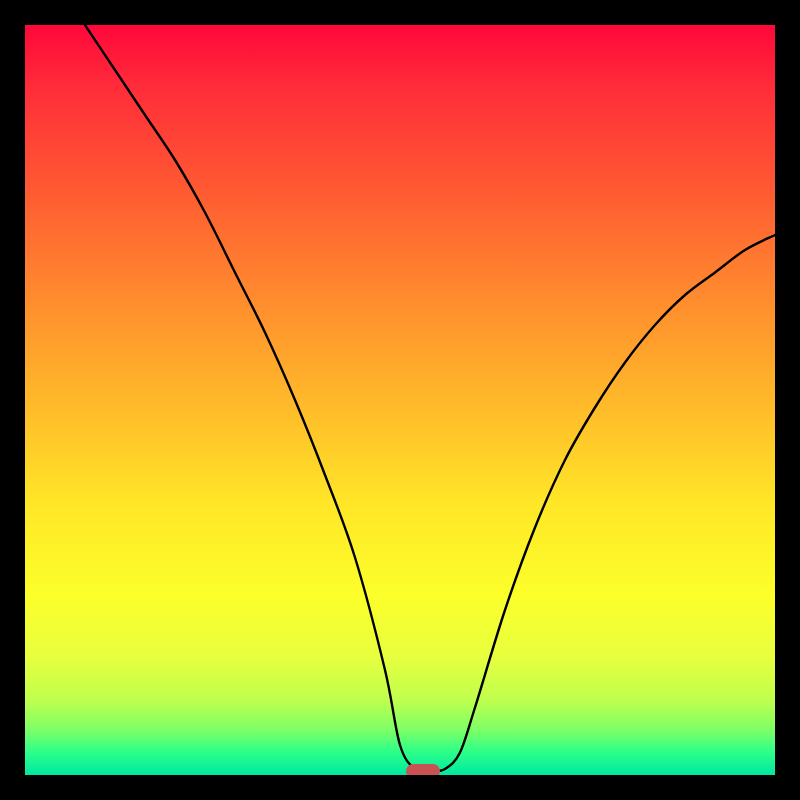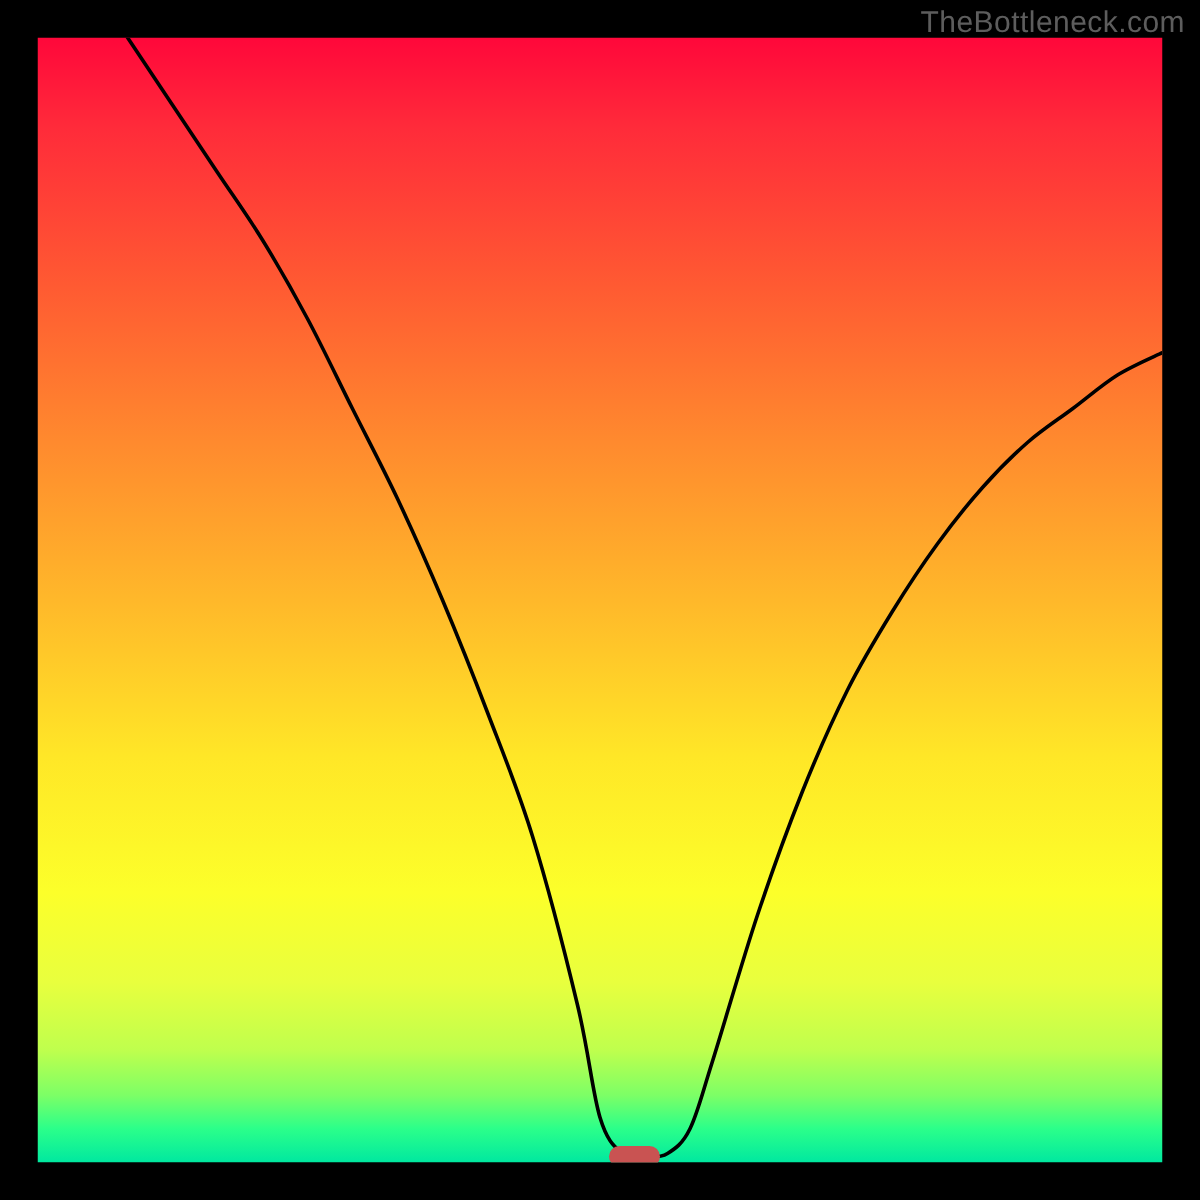--- a/index.html
+++ b/index.html
@@ -76,14 +76,13 @@
   <div class="plot">
     <div class="gradient"></div>
 
     <svg class="curve" viewBox="0 0 750 750" preserveAspectRatio="none">
       <path id="curve-path" fill="none" stroke="#000" stroke-width="2.4" stroke-linecap="round" stroke-linejoin="round" d="M 60,0 C 65,7.5 80,30 90,45 C 100,60 110,75 120,90 C 130,105 140,118.75 150,135 C 160,151.25 170,168.75 180,187.5 C 190,206.25 200.00000000000003,227.49999999999994 210.00000000000003,247.49999999999994 C 220.00000000000003,267.49999999999994 230,286.25 240,307.5 C 250,328.75 260,351.25 270,375 C 280,398.75 290,423.75 300,450 C 310,476.25 320,500 330,532.5 C 340,565 352.5,613.75 360,645 C 367.5,676.25 370,703.5 375,720 C 380,736.5 385,739.625 390,744 C 395,748.375 400,746.25 405,746.25 C 410,746.25 415.00000000000006,747.125 420.00000000000006,744 C 425.00000000000006,740.875 429.99999999999994,737.75 434.99999999999994,727.5 C 439.99999999999994,717.25 442.5,706.25 450,682.5 C 457.5,658.75 470,615 480,585 C 490,555 500.00000000000006,527.5 510.00000000000006,502.5 C 520,477.5 530,455 540,435 C 550,415 560,398.75 570,382.5 C 580,366.25 590,351.24999999999994 600,337.49999999999994 C 610,323.74999999999994 620,311.25 630,300 C 640,288.75 650,278.75 660,270 C 670,261.25 680,254.99999999999994 690,247.49999999999994 C 700,239.99999999999994 710,231.25 720,225 C 730,218.75 745,212.5 750,210"></path>
     </svg>
 
     <div id="marker" class="marker" style="left: 397.5px; top: 745.5px; background: rgb(201, 83, 82);"></div>
   </div>
 
-  <div class="watermark">TheBottleneck.com</div>
 </div>
 
 </body></html>

